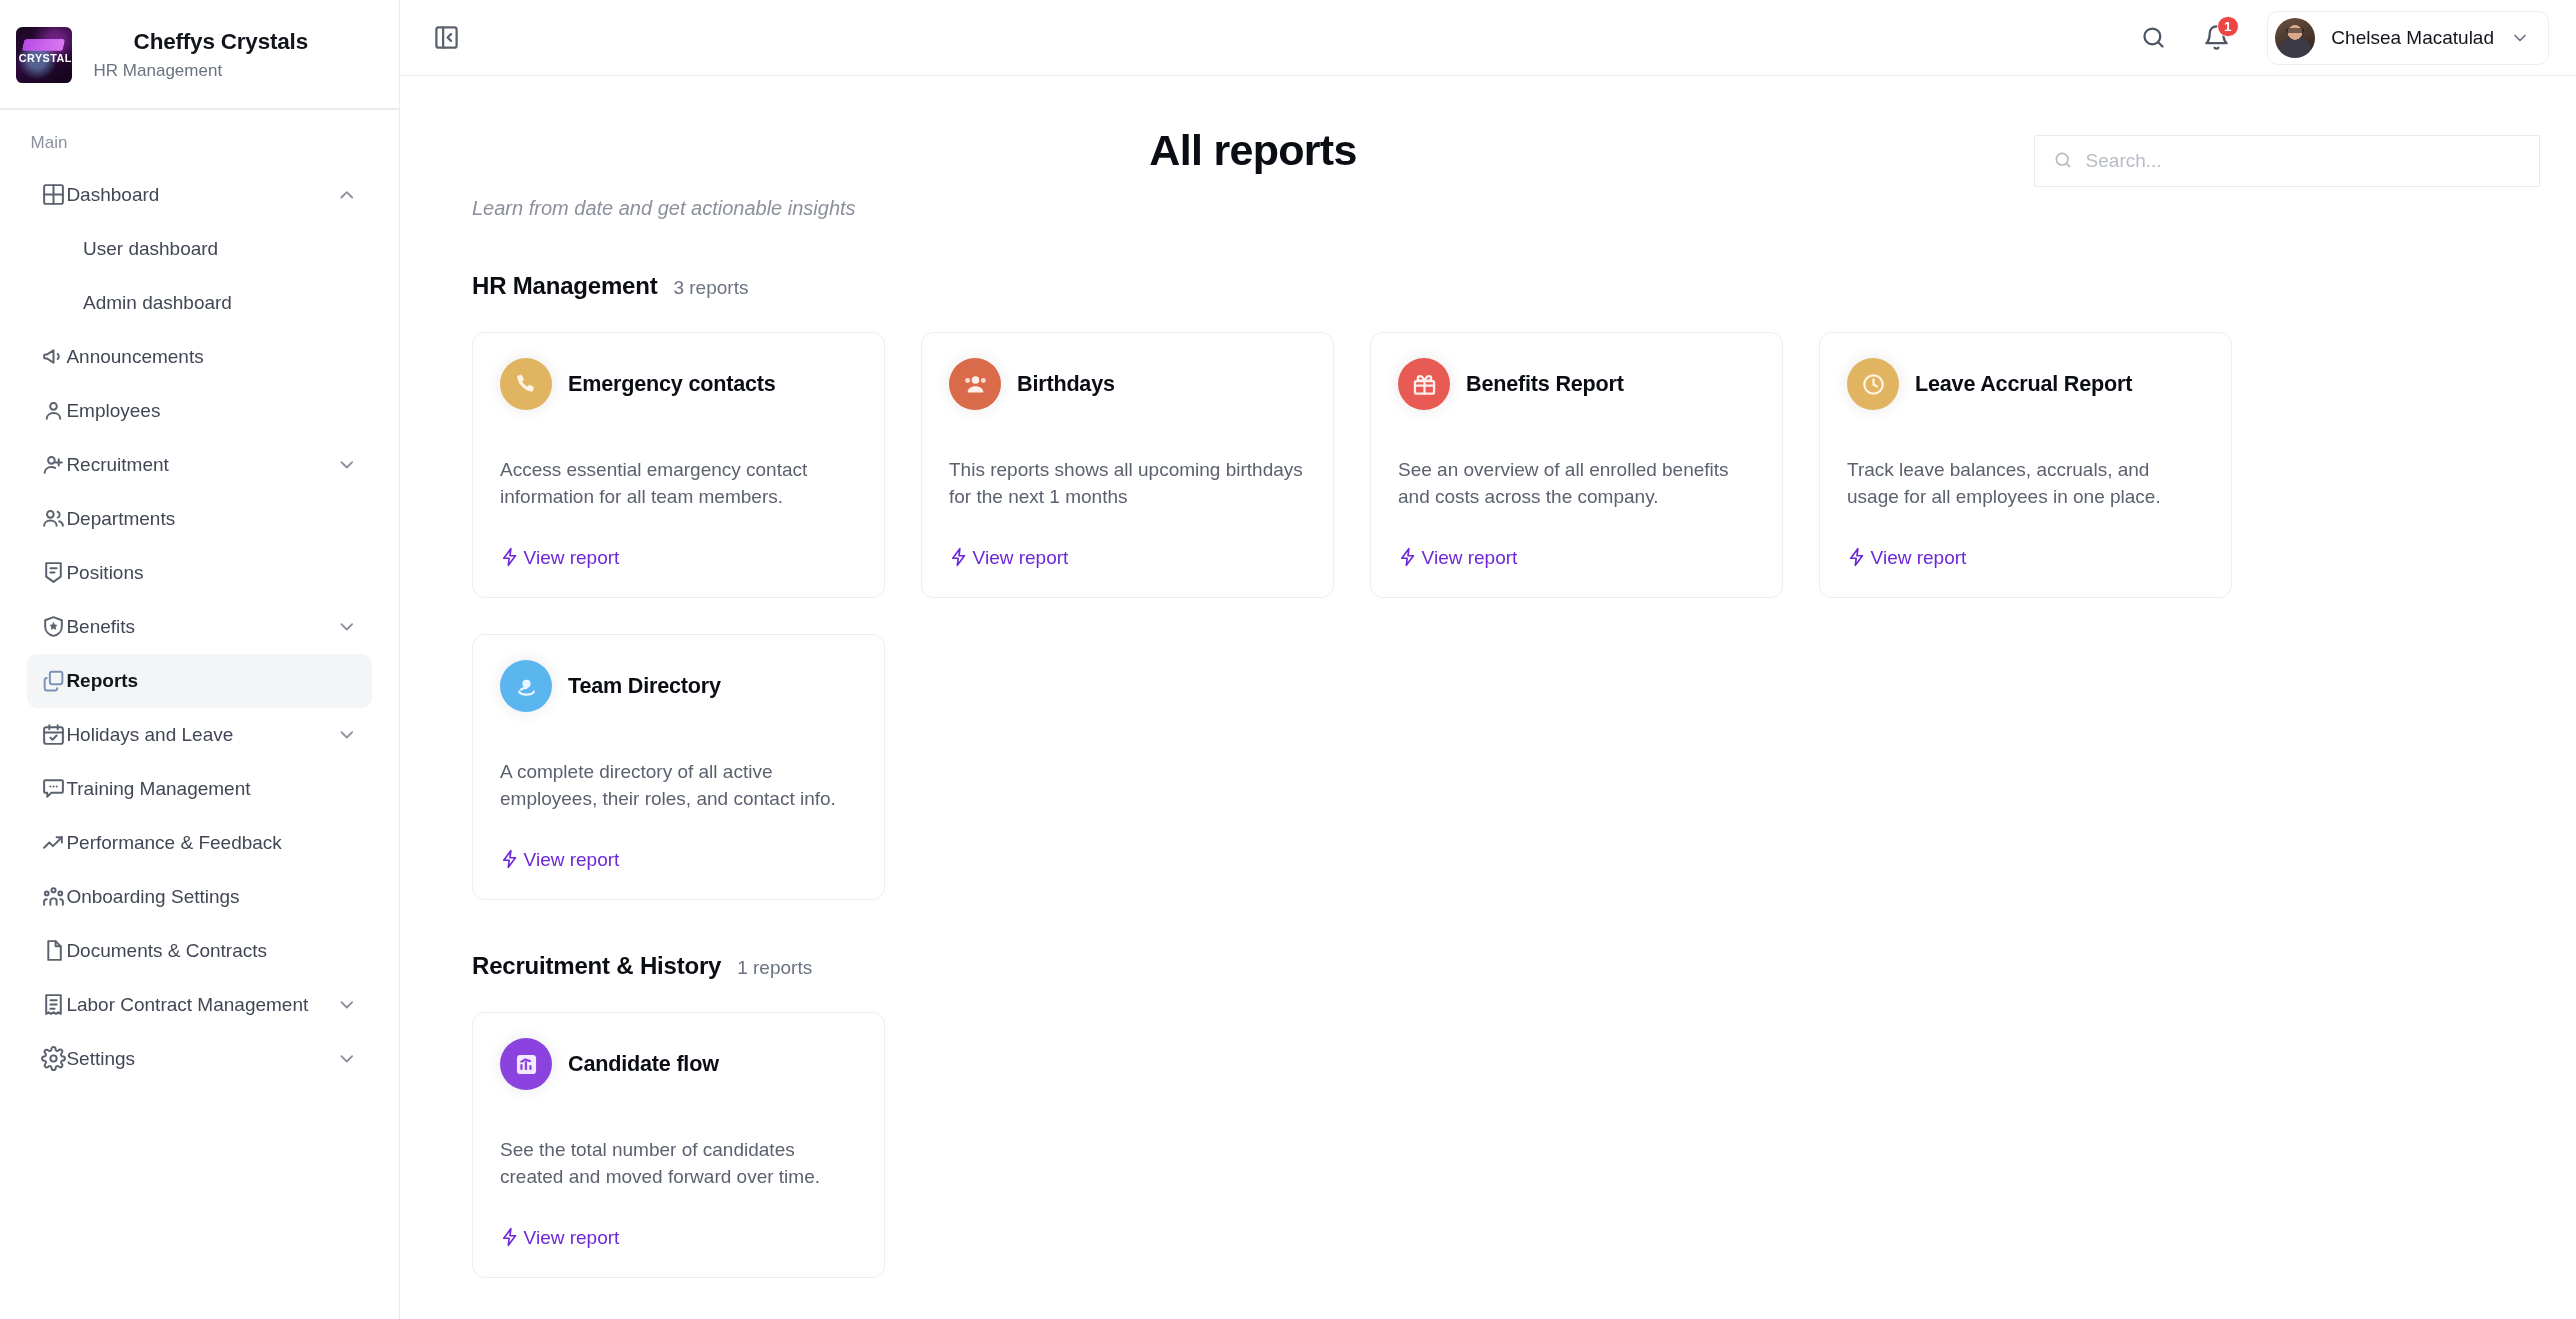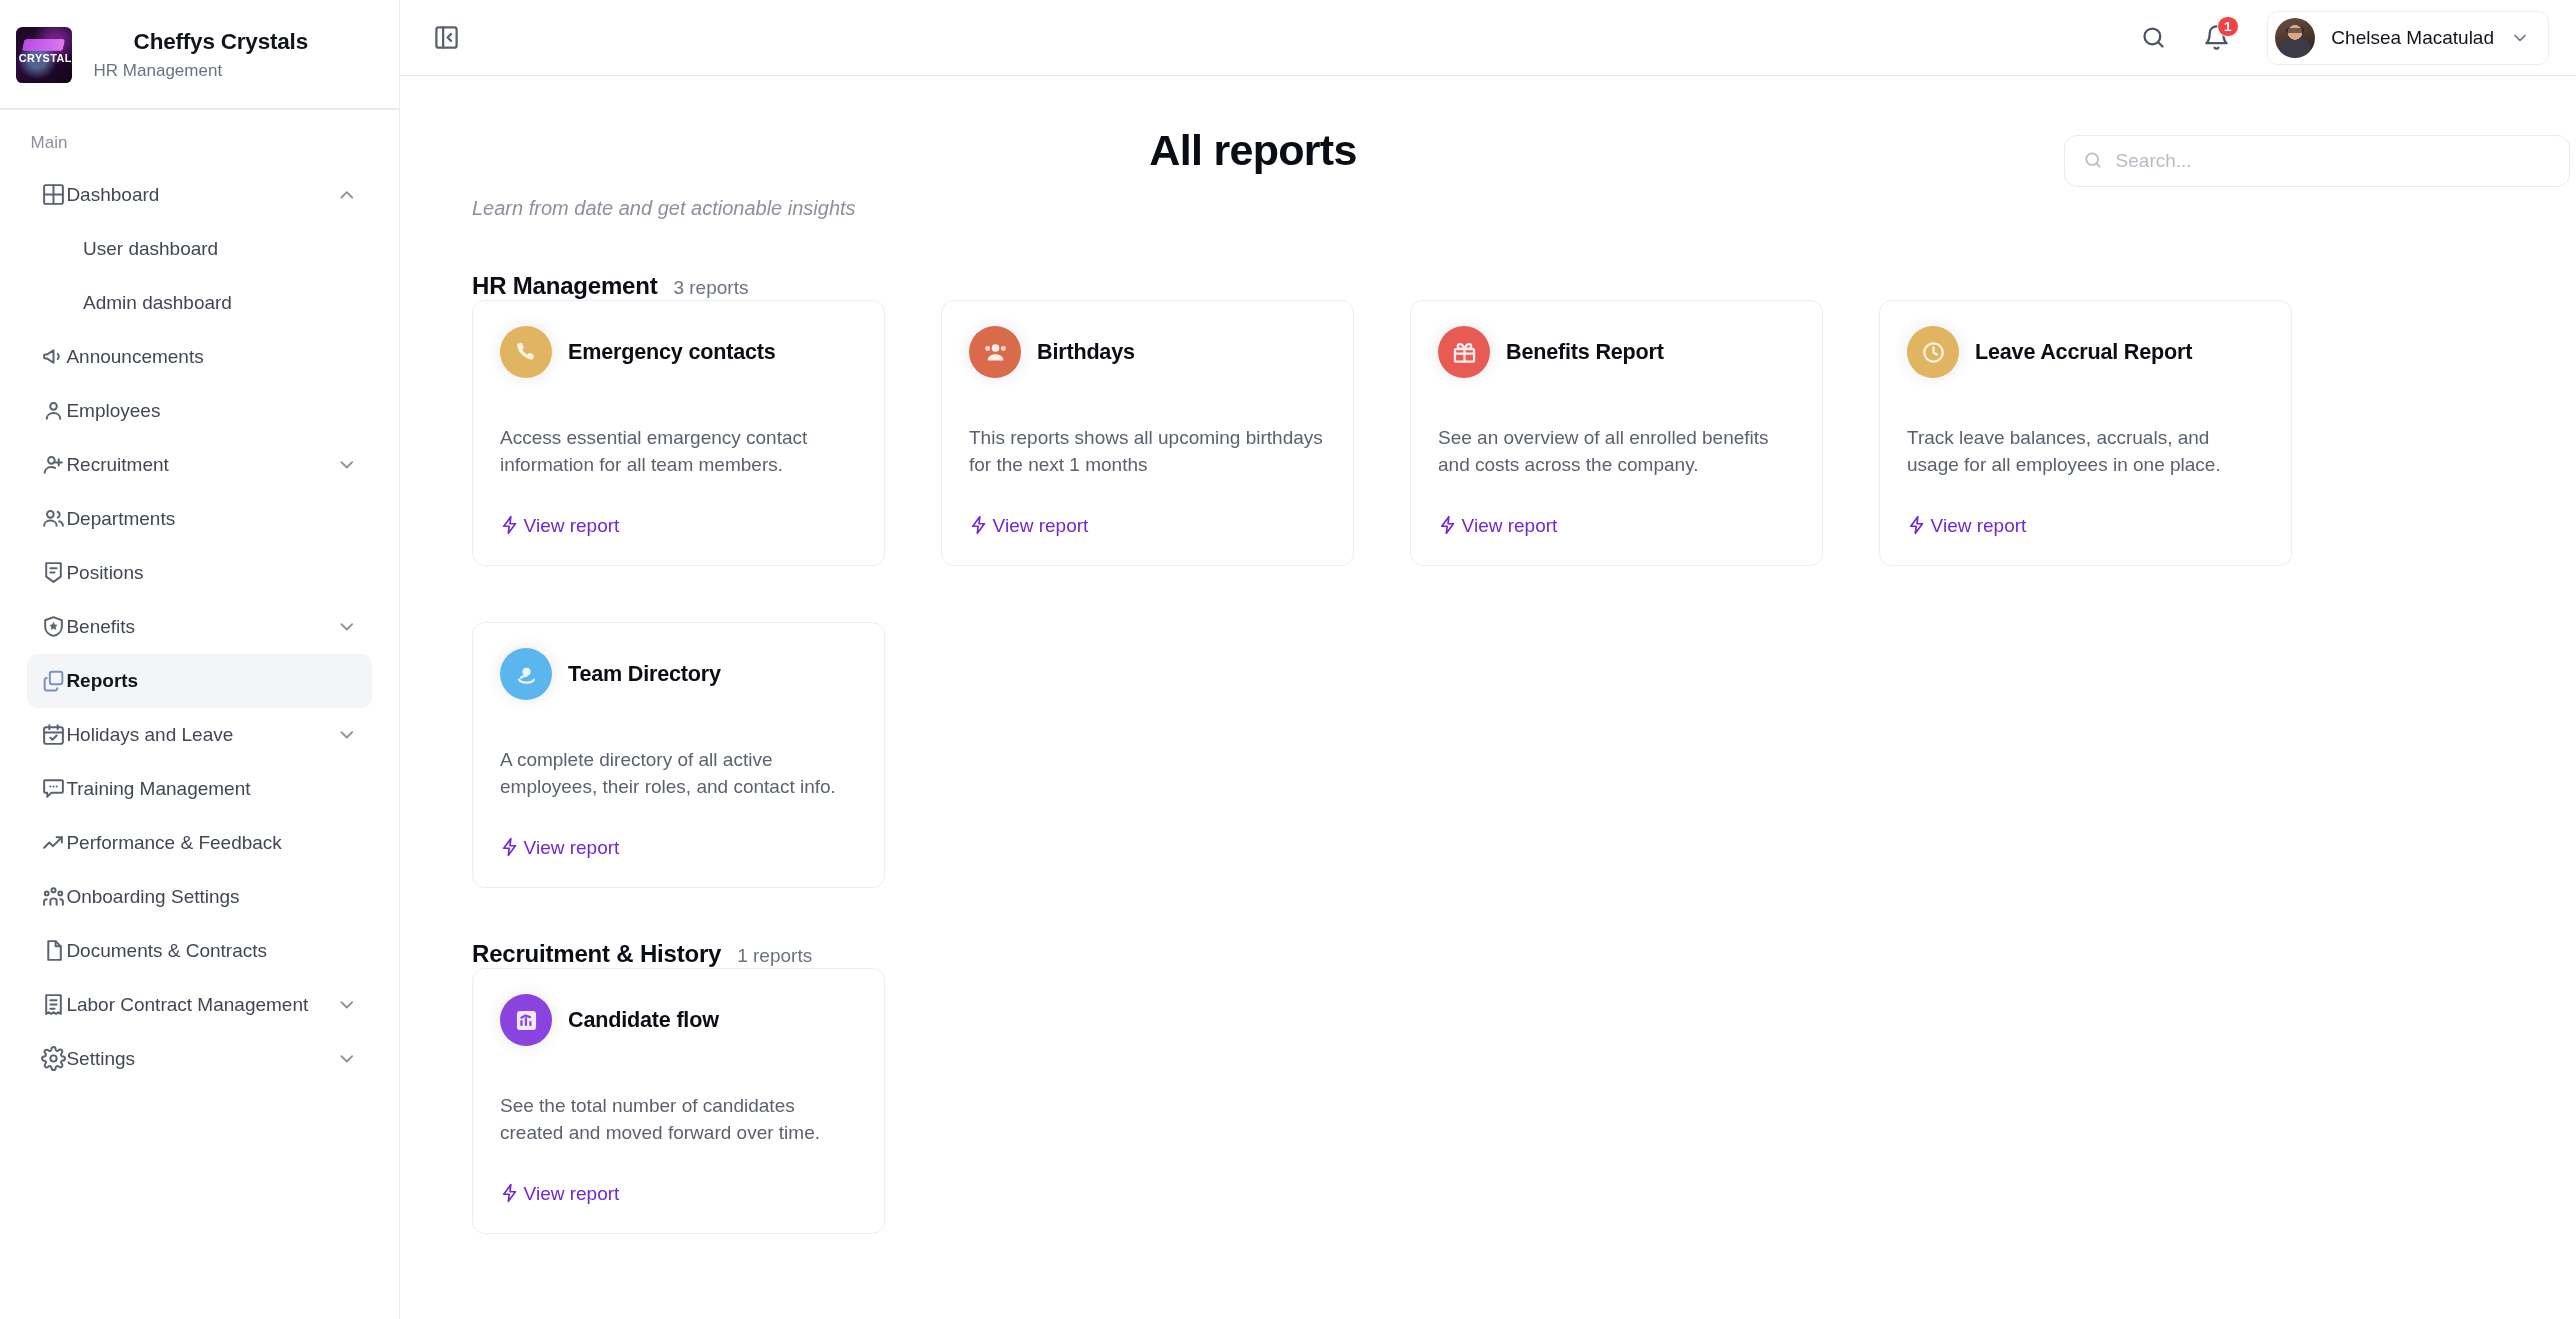--- a/index.html
+++ b/index.html
@@ -126,32 +126,32 @@
   .page-head-left { flex: 1; padding-left: 36px;}
   .page-title { font-size: 43px; font-weight: 700; color: #0b0d14; letter-spacing: -0.7px; text-align: center; }
   .page-sub { margin-top: 22px; font-size: 20px; color: #8b909c; font-style: italic; }
 
   .search-wrap {
     width: 506px; margin-top: 9px; margin-right: 9px;
     position: relative;
   }
   .search-box {
     width: 100%; height: 52px;
-    border: 1.8px solid #e9eaee; border-radius: 13px;
+    border: 1.8px solid #e9eaee; border-radius: 2px;
     background: #fff; display: flex; align-items: center; gap: 12.6px;
-    padding: 0 18px; cursor: text; margin-left: 30px;
+    padding: 0 18px; cursor: text;
   }
   .search-box .ph { font-size: 19px; color: #b7bbc4; }
 
   .group { margin-top: 52px; padding-left: 36px; }
   .group-head { display: flex; align-items: baseline; gap: 16px; }
   .group-title { font-size: 24px; font-weight: 700; color: #0b0d14; letter-spacing: -0.2px; }
   .group-count { font-size: 19px; color: #6b7280; }
 
-  .cards { display: flex; flex-wrap: wrap; gap: 56px; }
+  .cards { display: flex; flex-wrap: wrap; gap: 36px; margin-top: 32px; }
   .card {
     width: 413px; min-height: 266px;
     border: 1.8px solid #eceef1; border-radius: 12.6px;
     background: #fff; padding: 25px 27px 25px 27px;
     display: flex; flex-direction: column; cursor: pointer;
   }
   .card-head { display: flex; align-items: center; gap: 16px; }
   .card-ico {
     width: 52px; height: 52px; flex: 0 0 52px; border-radius: 50%;
     display: flex; align-items: center; justify-content: center;

